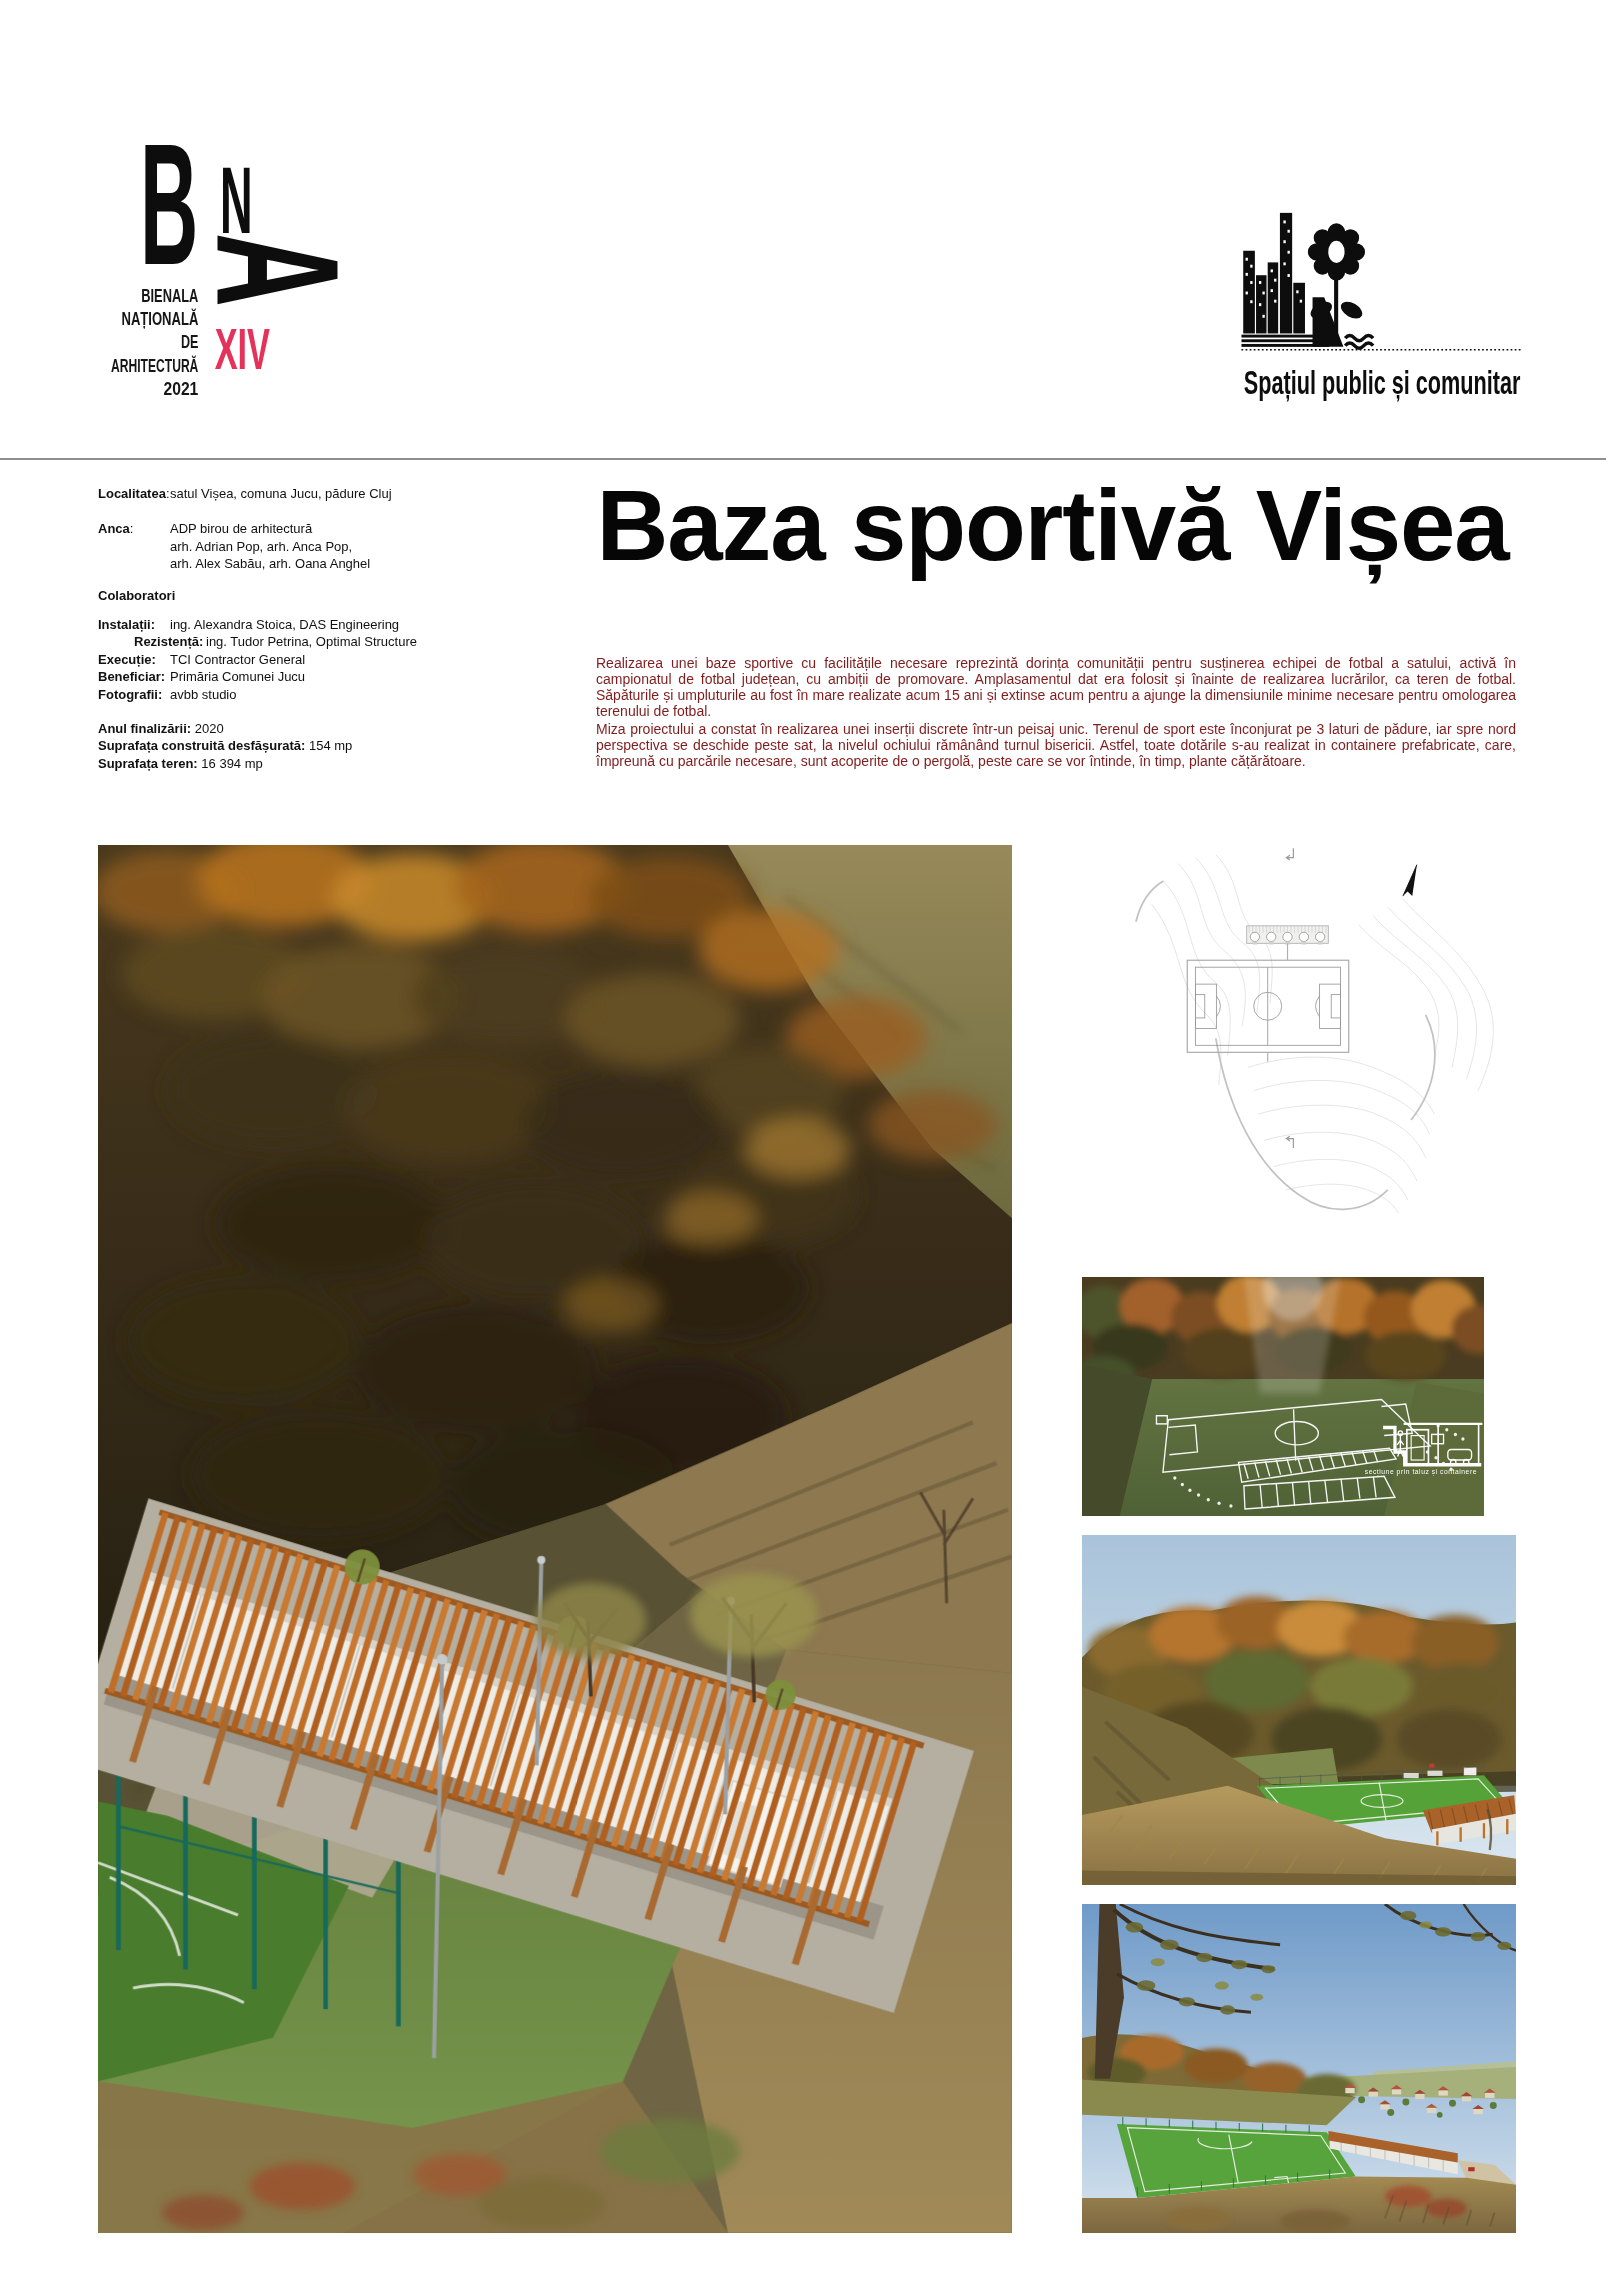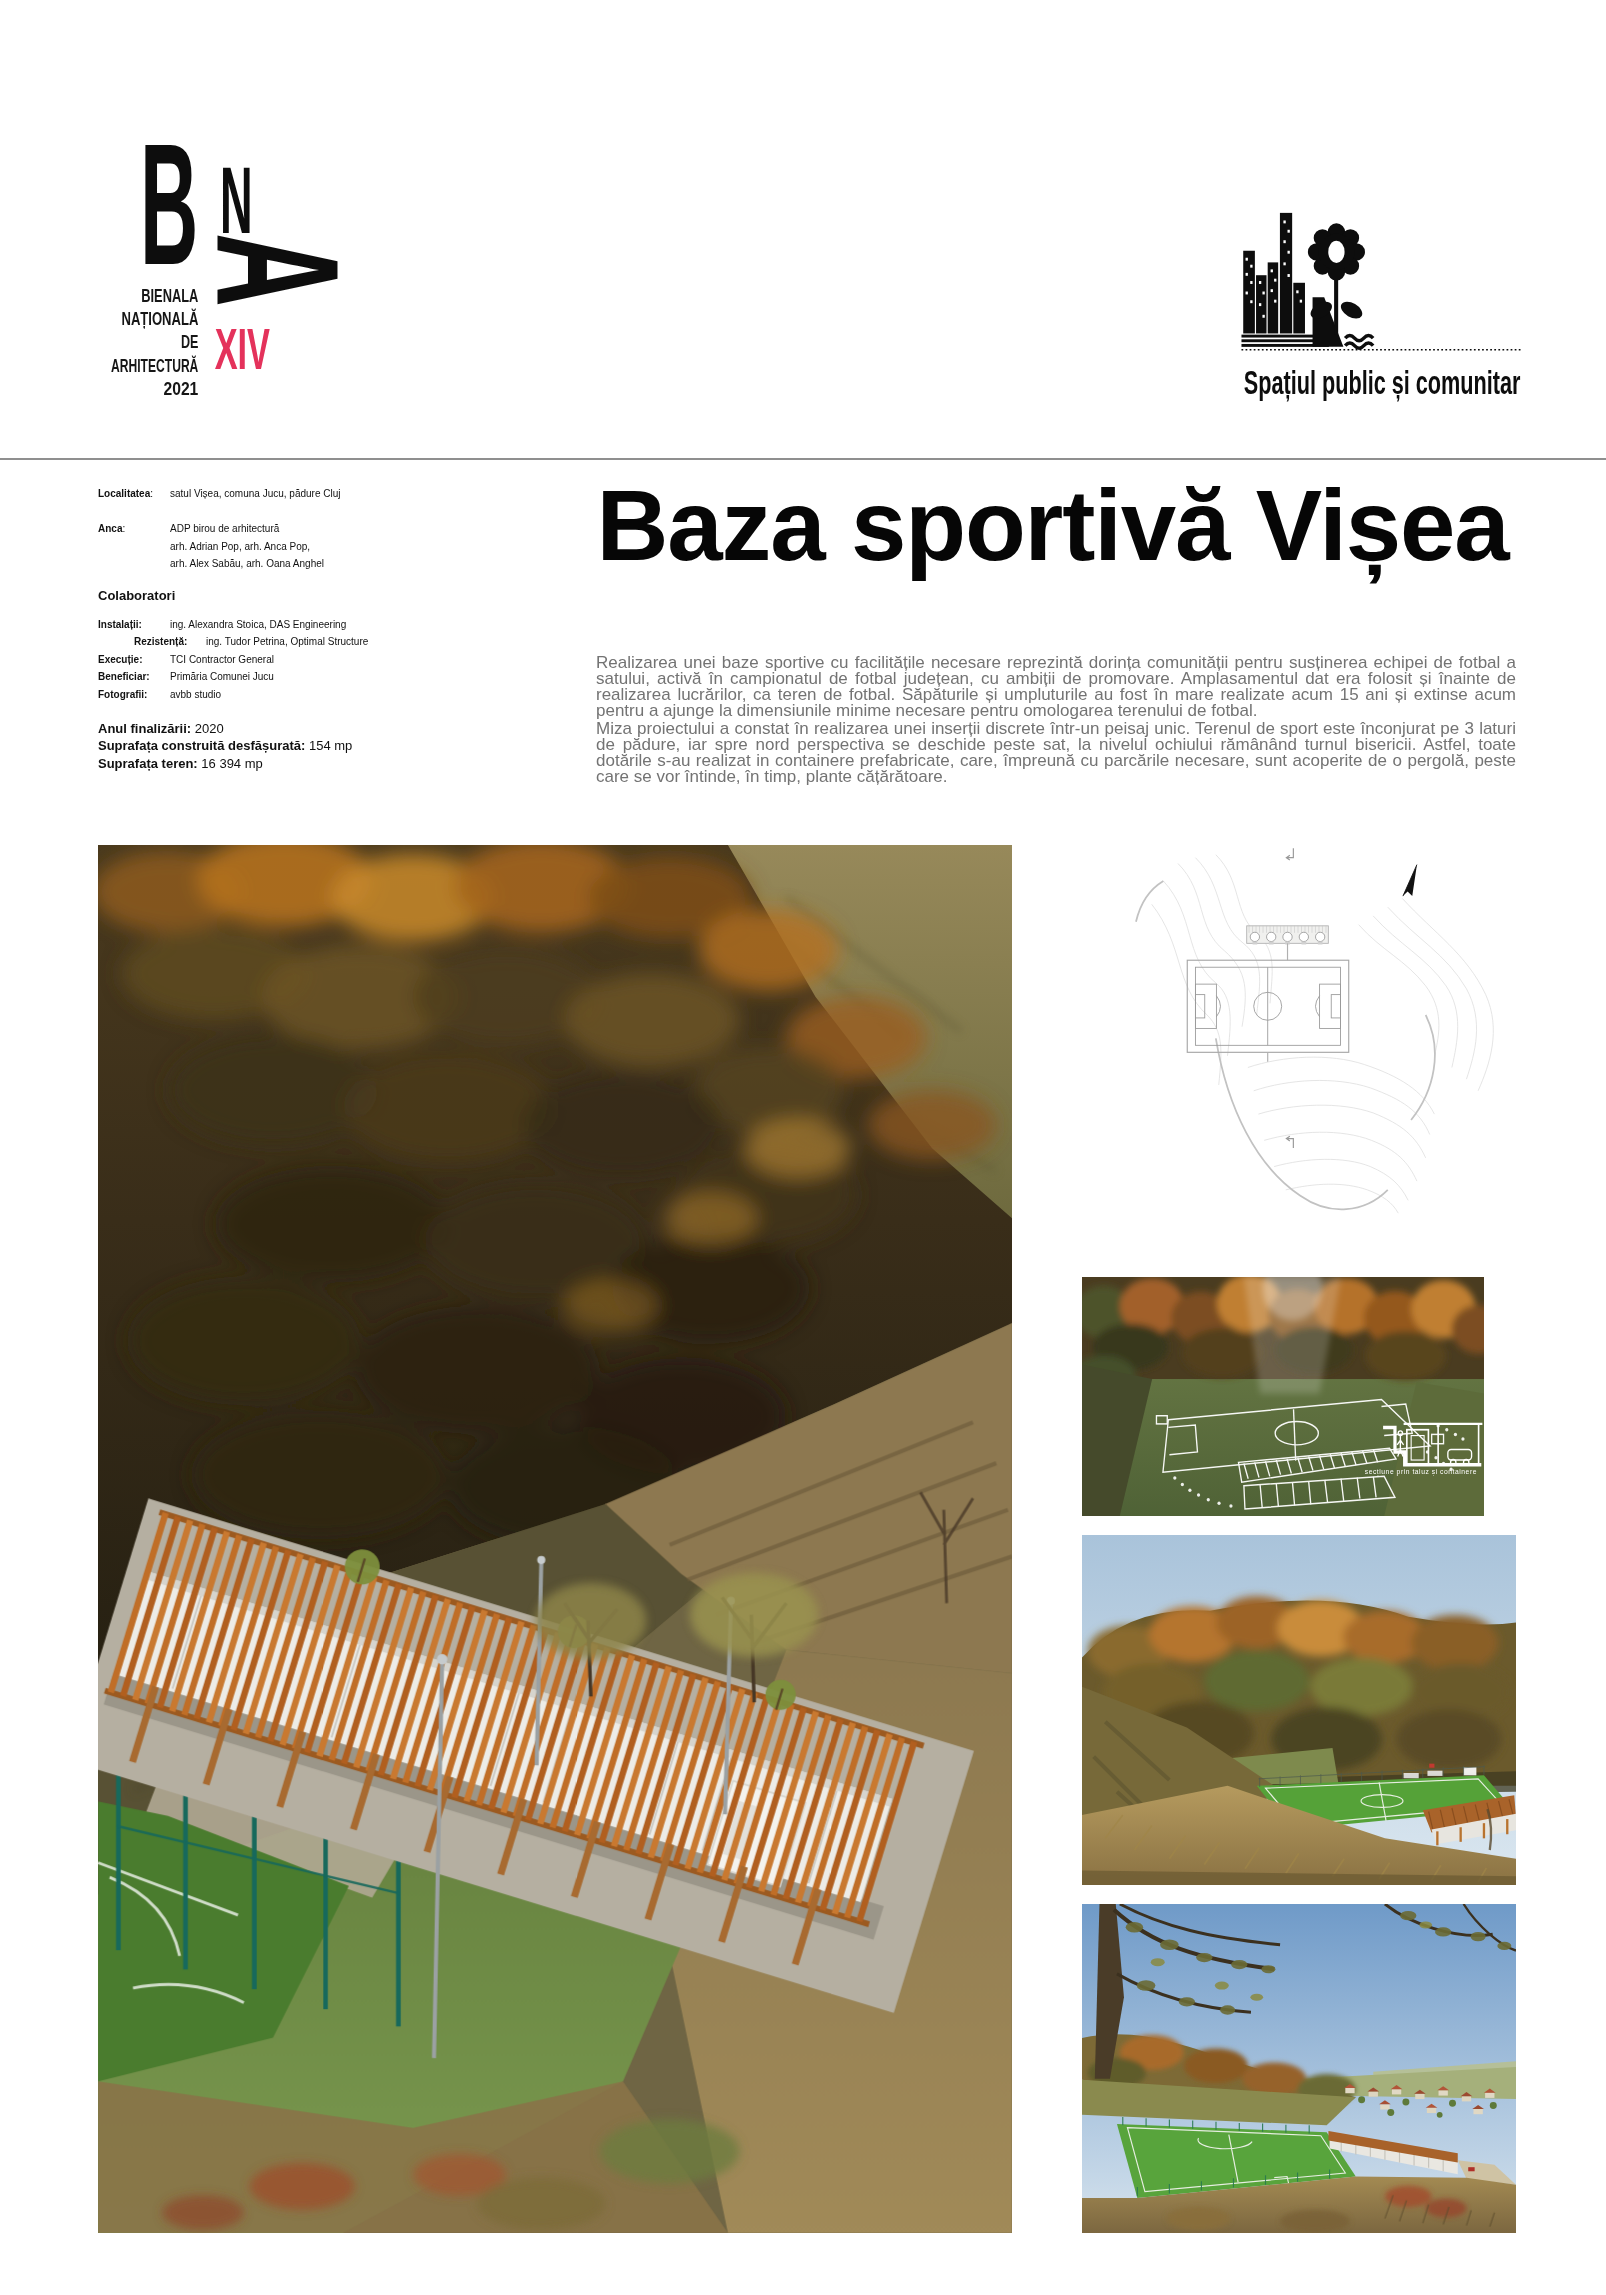--- a/index.html
+++ b/index.html
@@ -1,31 +1,31 @@
 <!DOCTYPE html>
 <html style="font-size:9.3px"><head>
 <meta charset="utf-8">
 <style>
   html,body{margin:0;padding:0;background:#e9e9e9;}
   .page{position:relative;width:1607px;height:2295px;background:#ffffff;overflow:hidden;
         font-family:"Liberation Sans","DejaVu Sans",sans-serif;color:#111;}
   .abs{position:absolute;}
   .divider{position:absolute;left:0;top:458px;width:1607px;height:1.7px;background:#8f8f8f;}
   
-  .meta-row{position:absolute;left:98px;font-size:10px;line-height:17.5px;white-space:nowrap;}
+  .meta-row{position:absolute;left:98px;font-size:13px;line-height:17.5px;white-space:nowrap;}
   .meta-row .lbl{font-weight:bold;}
   .meta-row .val{position:absolute;left:72px;top:0;font-weight:normal;}
   .meta-heading{position:absolute;left:98px;font-size:13px;font-weight:bold;}
   .fact-row{position:absolute;left:98px;font-size:13px;line-height:15px;white-space:nowrap;}
   .fact-row .lbl{font-weight:bold;}
   .fact-row .val{font-weight:normal;}
   .autor-lines div{white-space:nowrap;}
   
-  .para{position:absolute;left:596px;width:920px;font-size:17px;line-height:16px;
-        text-align:justify;color:#737373;}
+  .para{position:absolute;left:596px;width:920px;font-size:14px;line-height:16px;
+        text-align:justify;color:#7f1d1d;}
   svg text{font-family:"Liberation Sans","DejaVu Sans",sans-serif;}
   .figure{position:absolute;overflow:hidden;}
   .figure svg{display:block;width:100%;height:100%;}
 </style>
 </head>
 <body>
 
 <div class="page">
 
   <svg class="abs" style="left:105px;top:127px;" width="245" height="268" viewBox="0 0 420 460">

